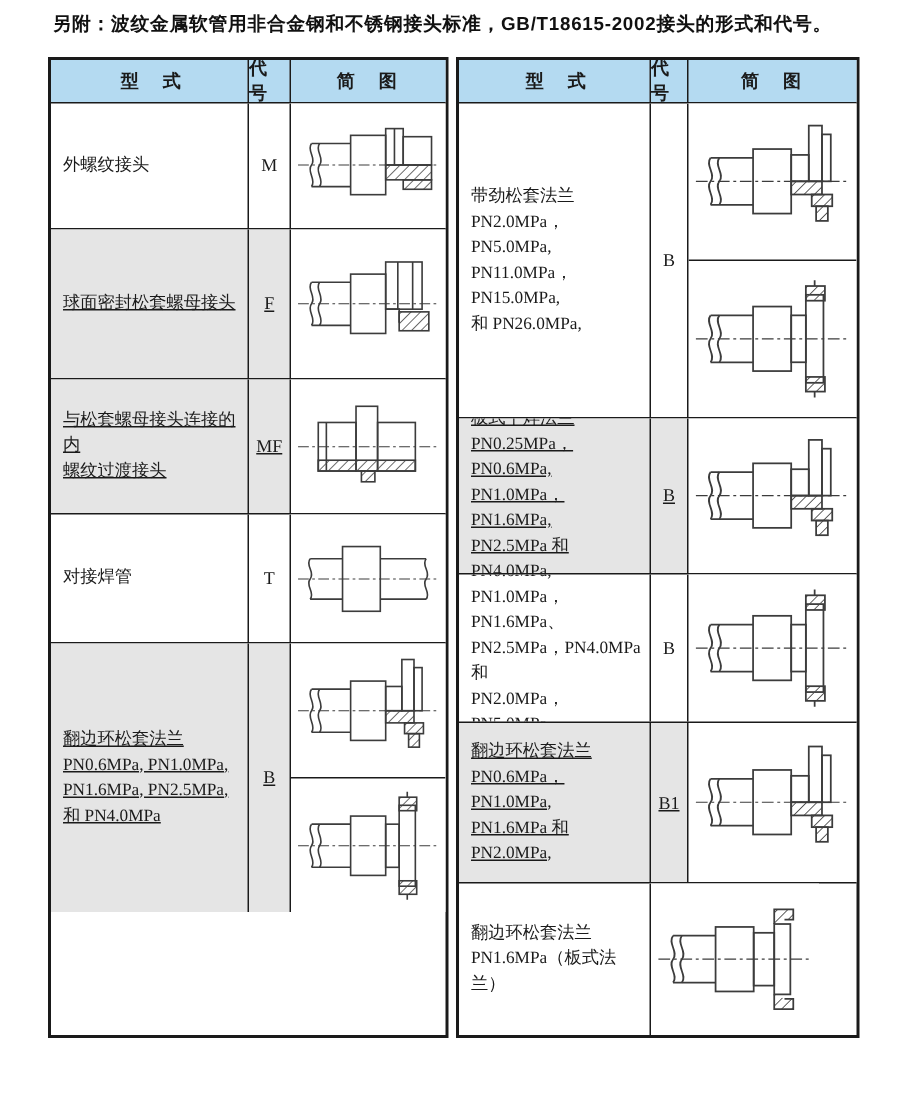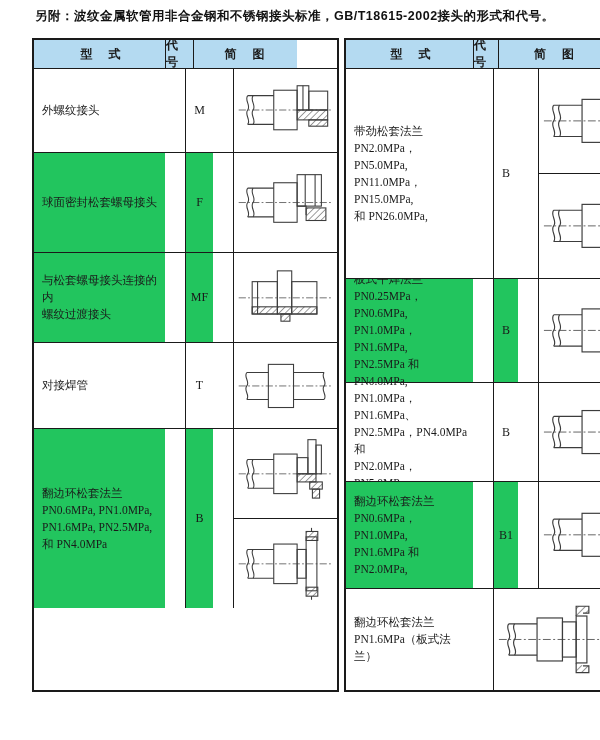--- a/index.html
+++ b/index.html
@@ -10,42 +10,42 @@
   }
   .page{position:absolute;left:0;top:0;width:600px;height:740px;border-radius:22px;}
   .doc-title{
     position:absolute;left:35px;top:8px;width:560px;
     font-family:"Liberation Sans","DejaVu Sans",sans-serif;
     font-size:12.5px;font-weight:bold;letter-spacing:0.5px;color:#111;
   }
   .tables{position:absolute;left:32px;top:38px;display:flex;gap:5px;}
   .tbl{border:2px solid #1a1a1a;background:#fff;display:flex;flex-direction:column;}
   .row{display:flex;box-sizing:border-box;}
-  .row + .row{border-top:1.5px solid #1a1a1a;gap:20px;}
+  .row + .row{border-top:1.5px solid #1a1a1a;}
   .c{box-sizing:border-box;overflow:hidden;}
   .c + .c{border-left:1.5px solid #1a1a1a;}
   
   .lt .c-type{width:131px;} .lt .c-code{width:28px;} .lt .c-diag{width:104px;}
   .rt .c-type{width:127px;} .rt .c-code{width:25px;} .rt .c-diag{width:113px;}
   .head .c{
     background:#b4daf1;display:flex;align-items:center;justify-content:center;
     font-weight:bold;font-size:12px;letter-spacing:2px;
   }
   .c-type{
     display:flex;align-items:center;padding:4px 4px 4px 8px;
     font-size:11.5px;line-height:17px;white-space:pre-line;
   }
   .c-code{
     display:flex;align-items:center;justify-content:center;
     font-size:12px;
   }
   .c-diag{display:flex;flex-direction:column;background:#fff;}
   .sub{flex:1;display:flex;align-items:center;justify-content:center;min-height:0;}
   .sub + .sub{border-top:1.5px solid #1a1a1a;}
-  .hl{background:#22c55e;}
+  .hl{background:#e5e5e5;text-decoration:underline;}
   svg.diag{display:block;width:96%;height:94%;}
   .defs-holder{position:absolute;width:0;height:0;overflow:hidden;}
 </style>
 </head>
 <body>
 
 <div class="defs-holder">
 <svg width="0" height="0">
   <defs>
     <pattern id="hatch" patternUnits="userSpaceOnUse" width="5" height="5" patternTransform="rotate(45)">

